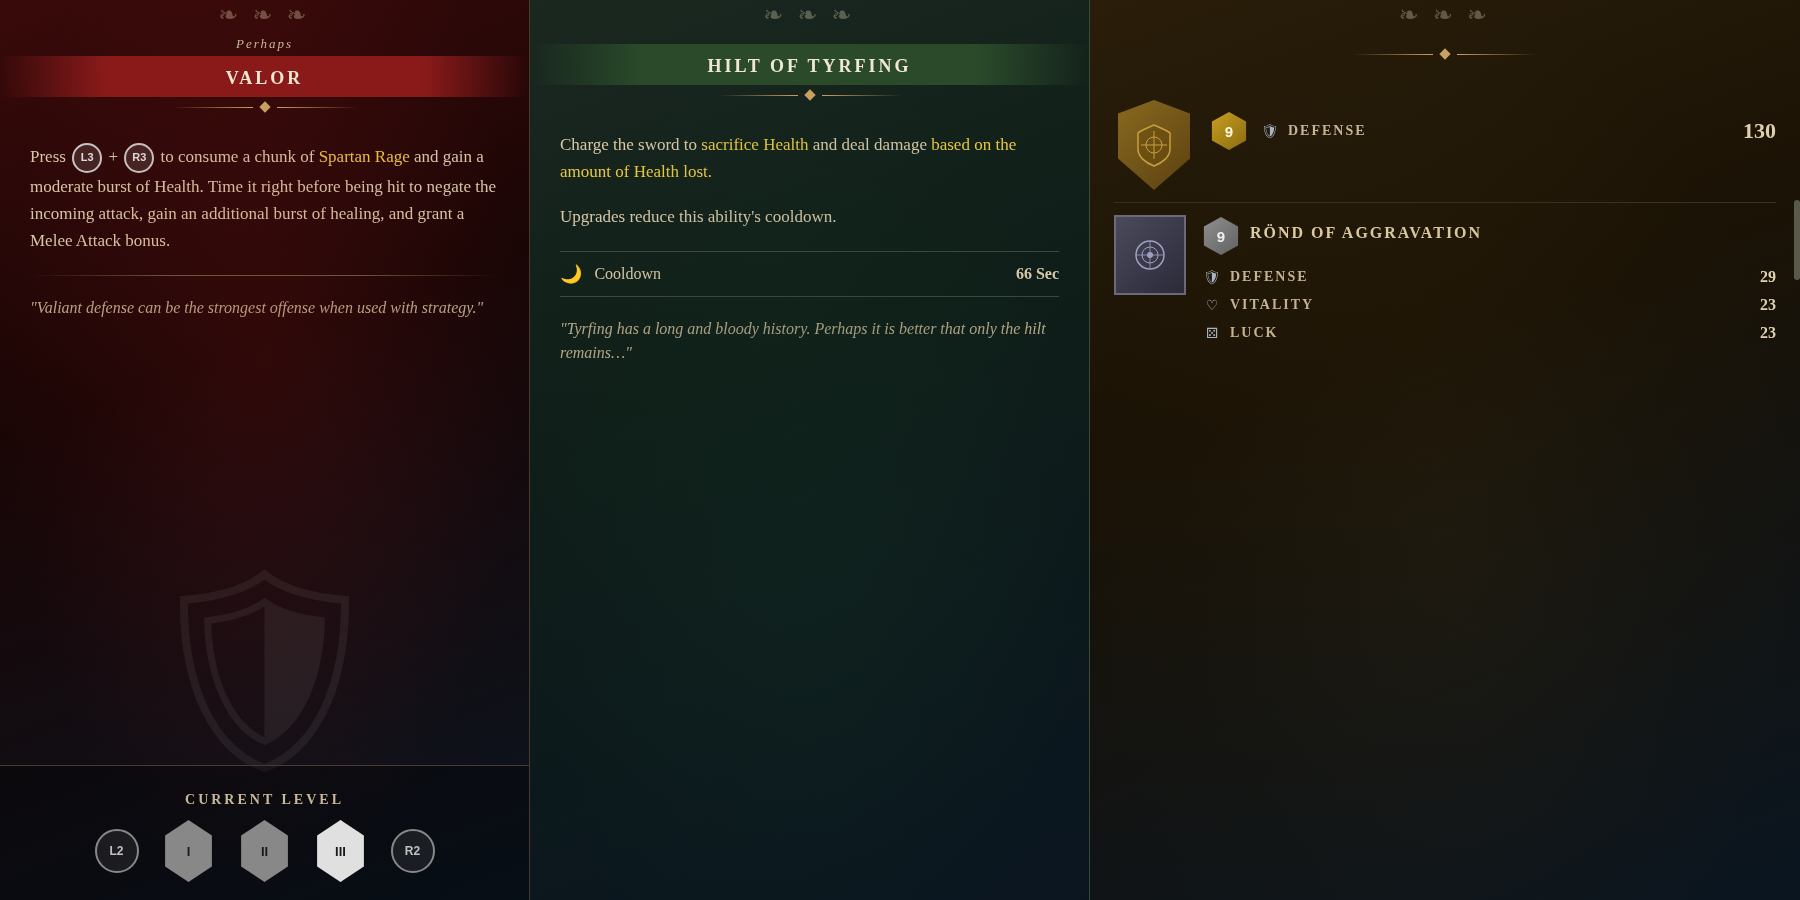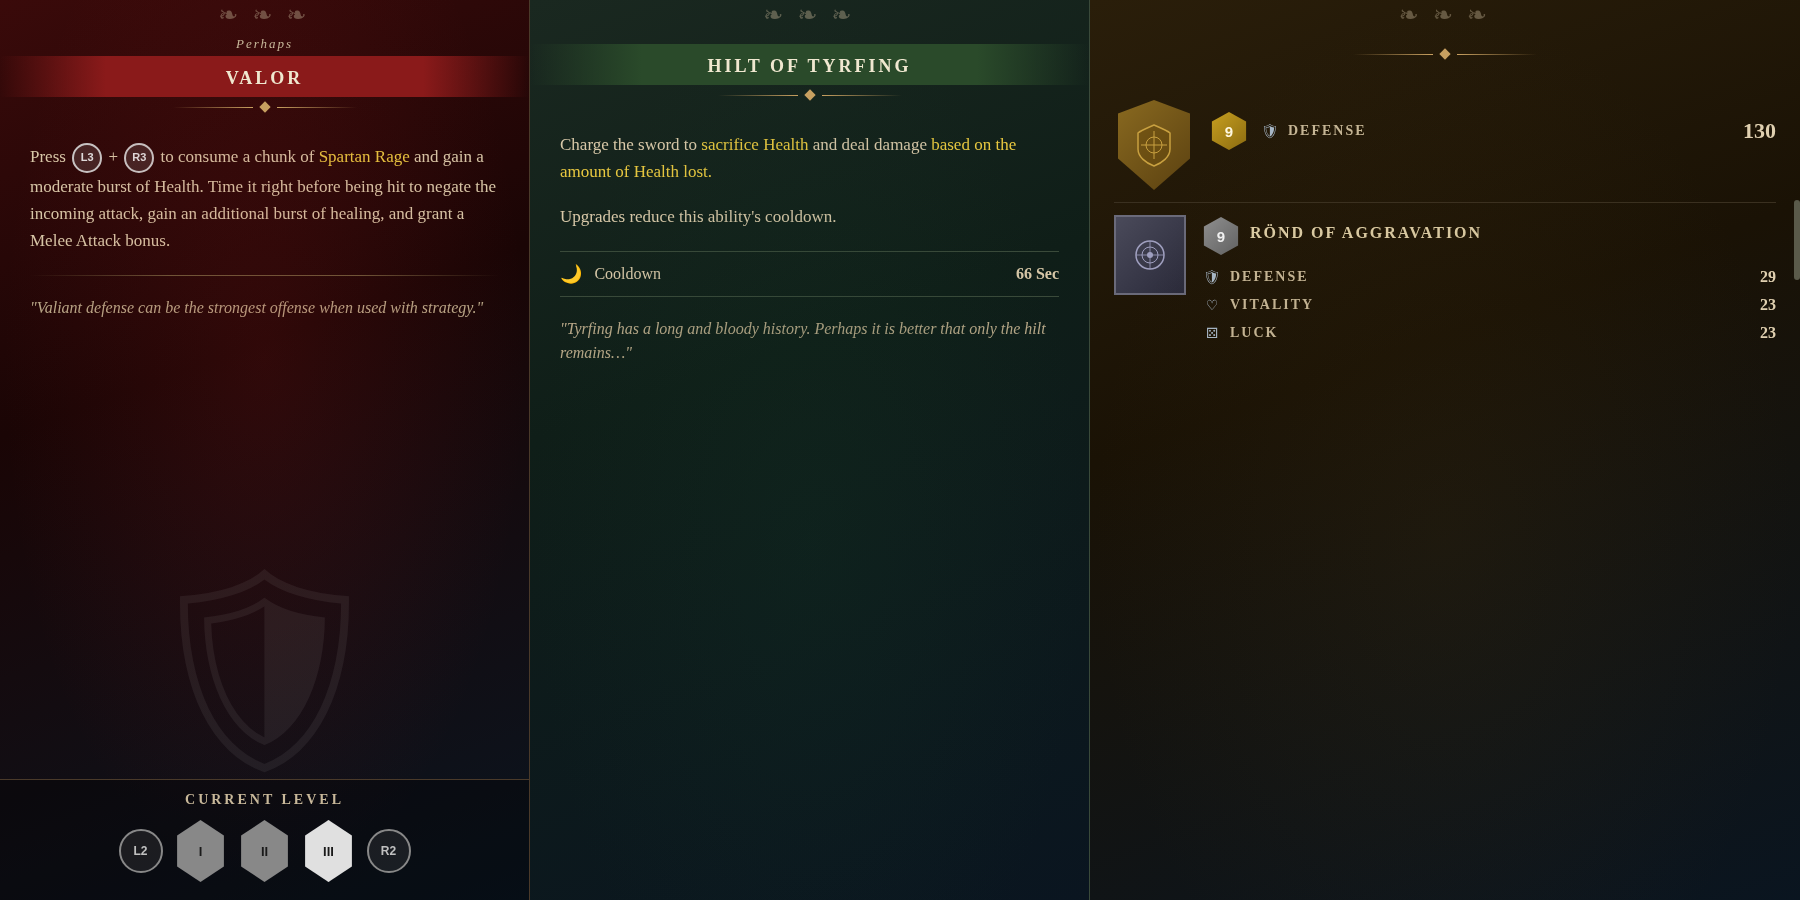--- a/index.html
+++ b/index.html
@@ -217,40 +217,40 @@
       font-size: 16px;
       font-weight: bold;
     }
 
     
     .current-level-section {
       position: absolute;
       bottom: 0;
       left: 0;
       right: 0;
-      padding: 12px 20px 18px;
+      padding: 26px 20px 18px;
       border-top: 1px solid #4a3a2a;
       background: rgba(0,0,0,0.3);
       margin-top: 12px;
     }
 
     .current-level-title {
       text-align: center;
       color: #c8b89a;
       font-size: 14px;
       letter-spacing: 3px;
       font-weight: bold;
       margin-bottom: 12px;
     }
 
     .level-buttons {
       display: flex;
       align-items: center;
       justify-content: center;
-      gap: 12px;
+      gap: 24px;
     }
 
     .level-btn-outer {
       display: inline-flex;
       align-items: center;
       justify-content: center;
       width: 44px;
       height: 44px;
       border-radius: 50%;
       border: 2px solid #888;

